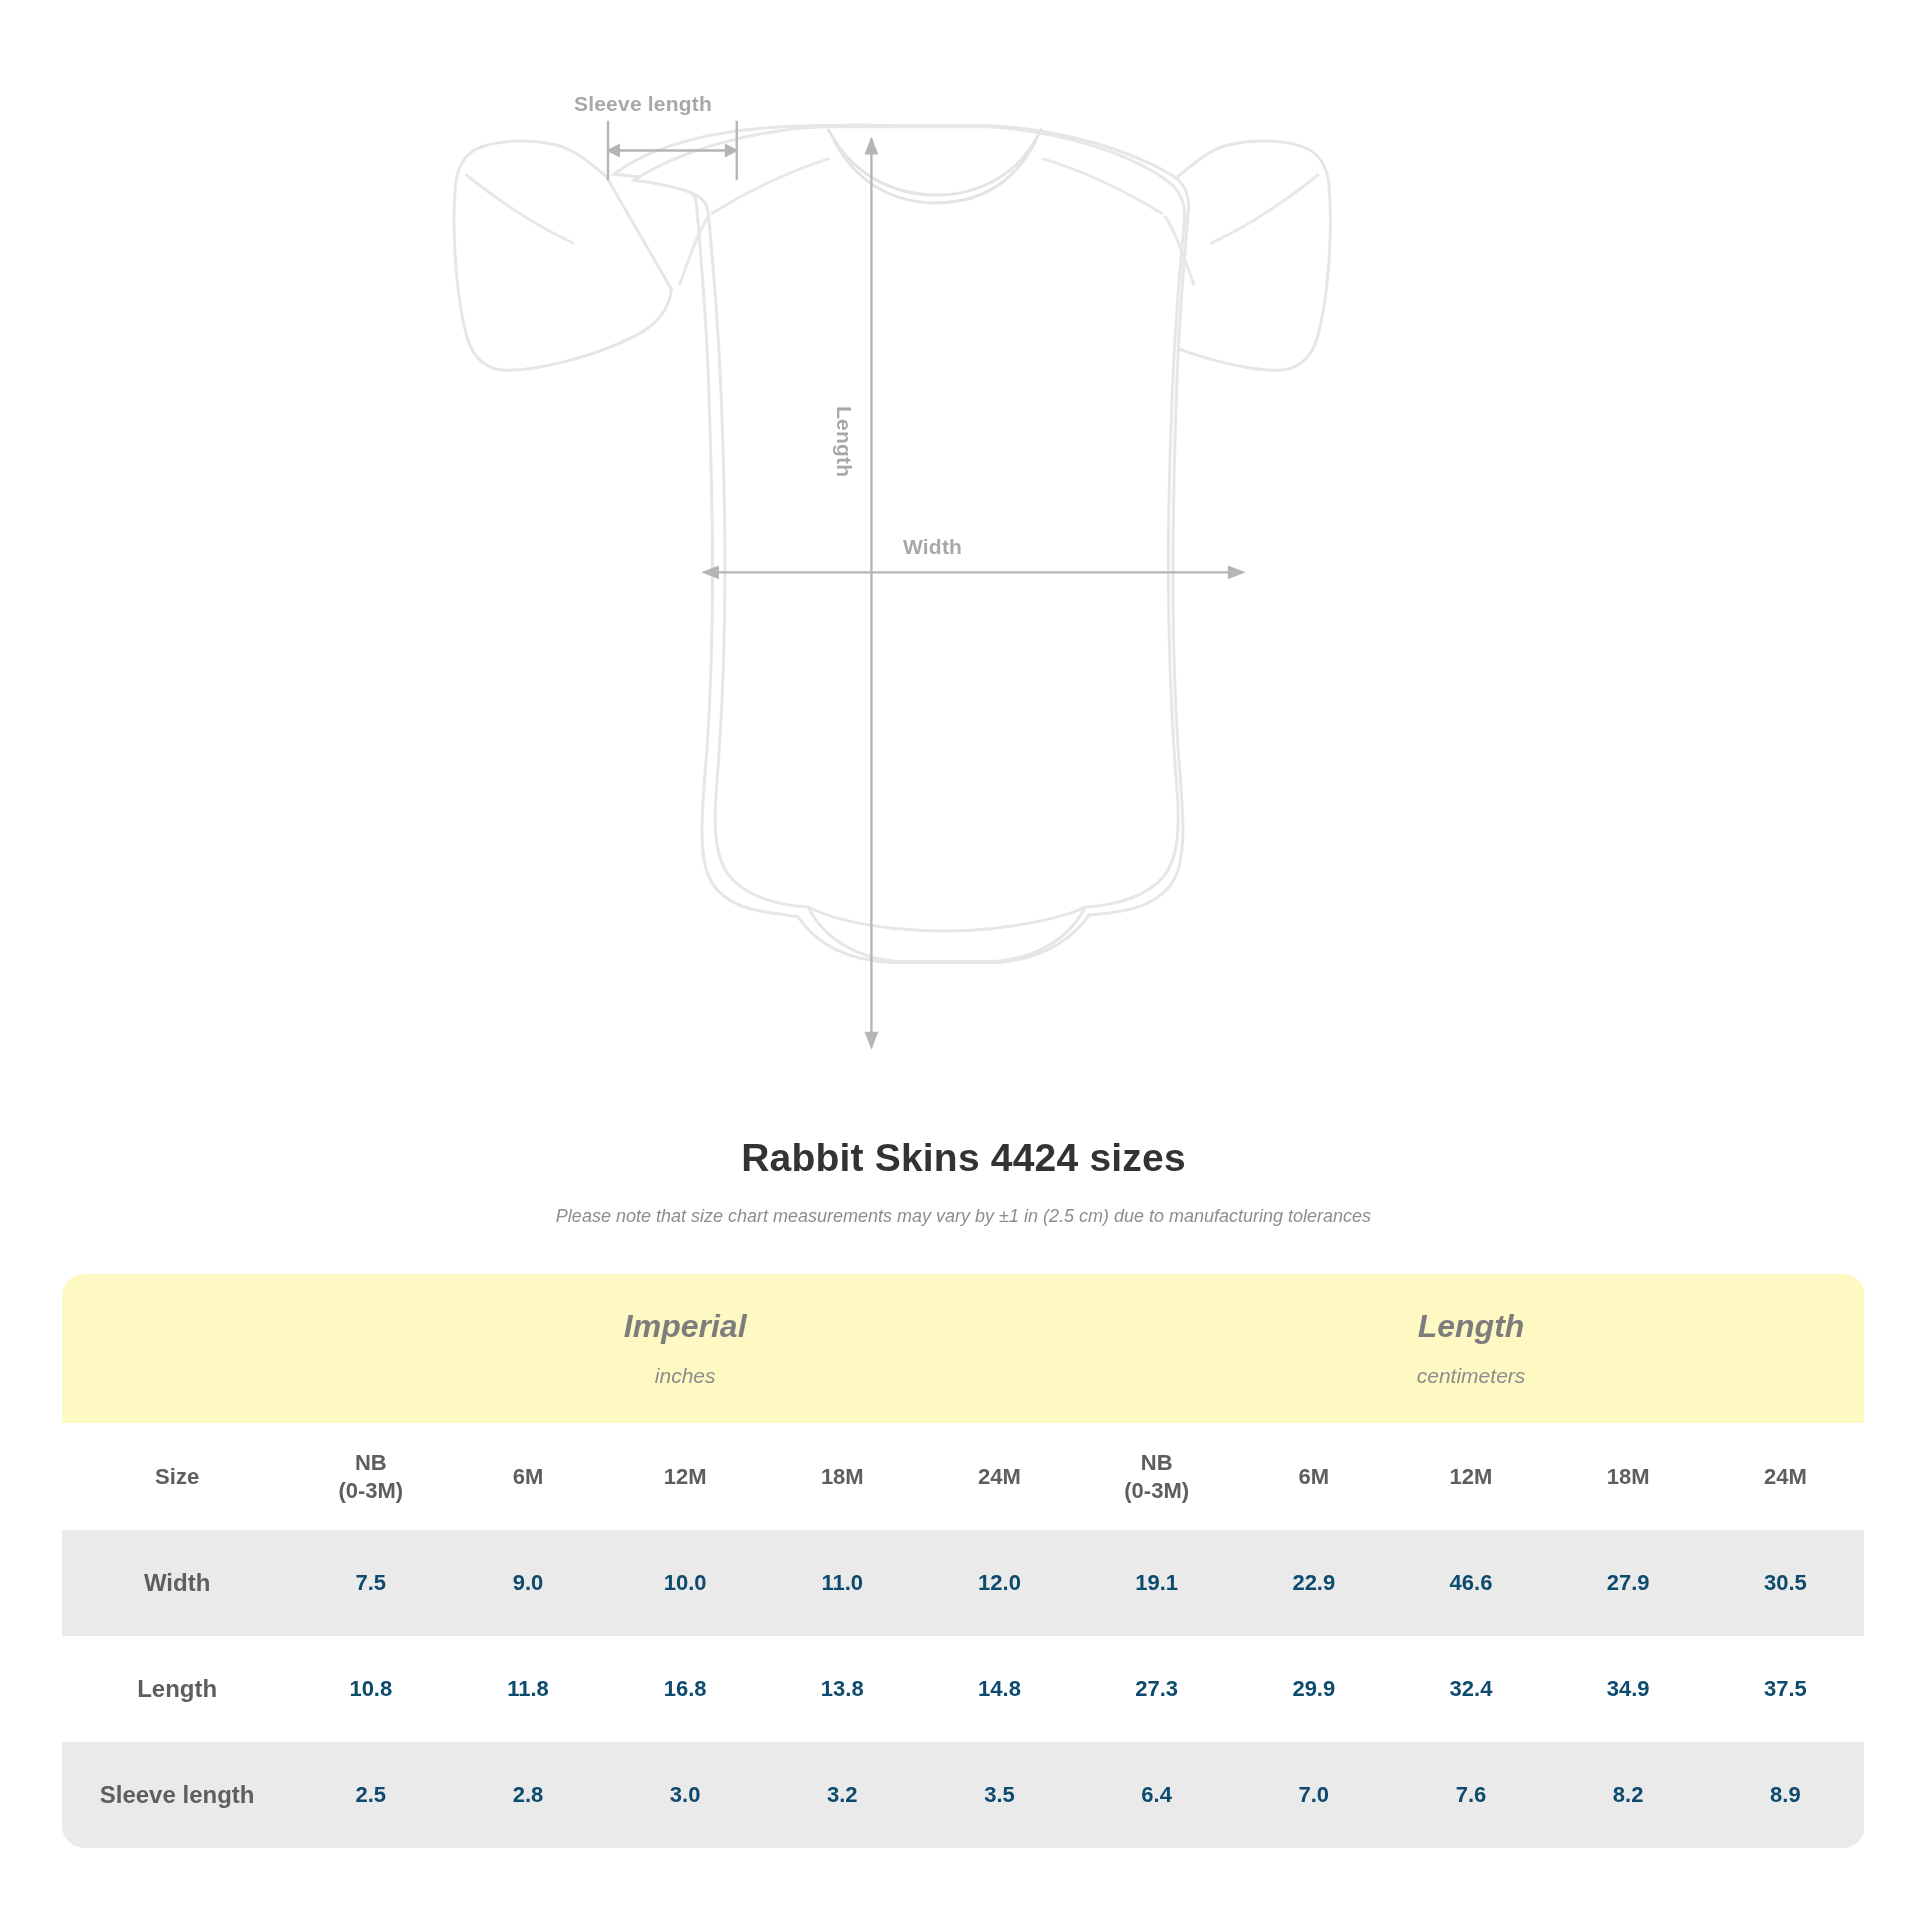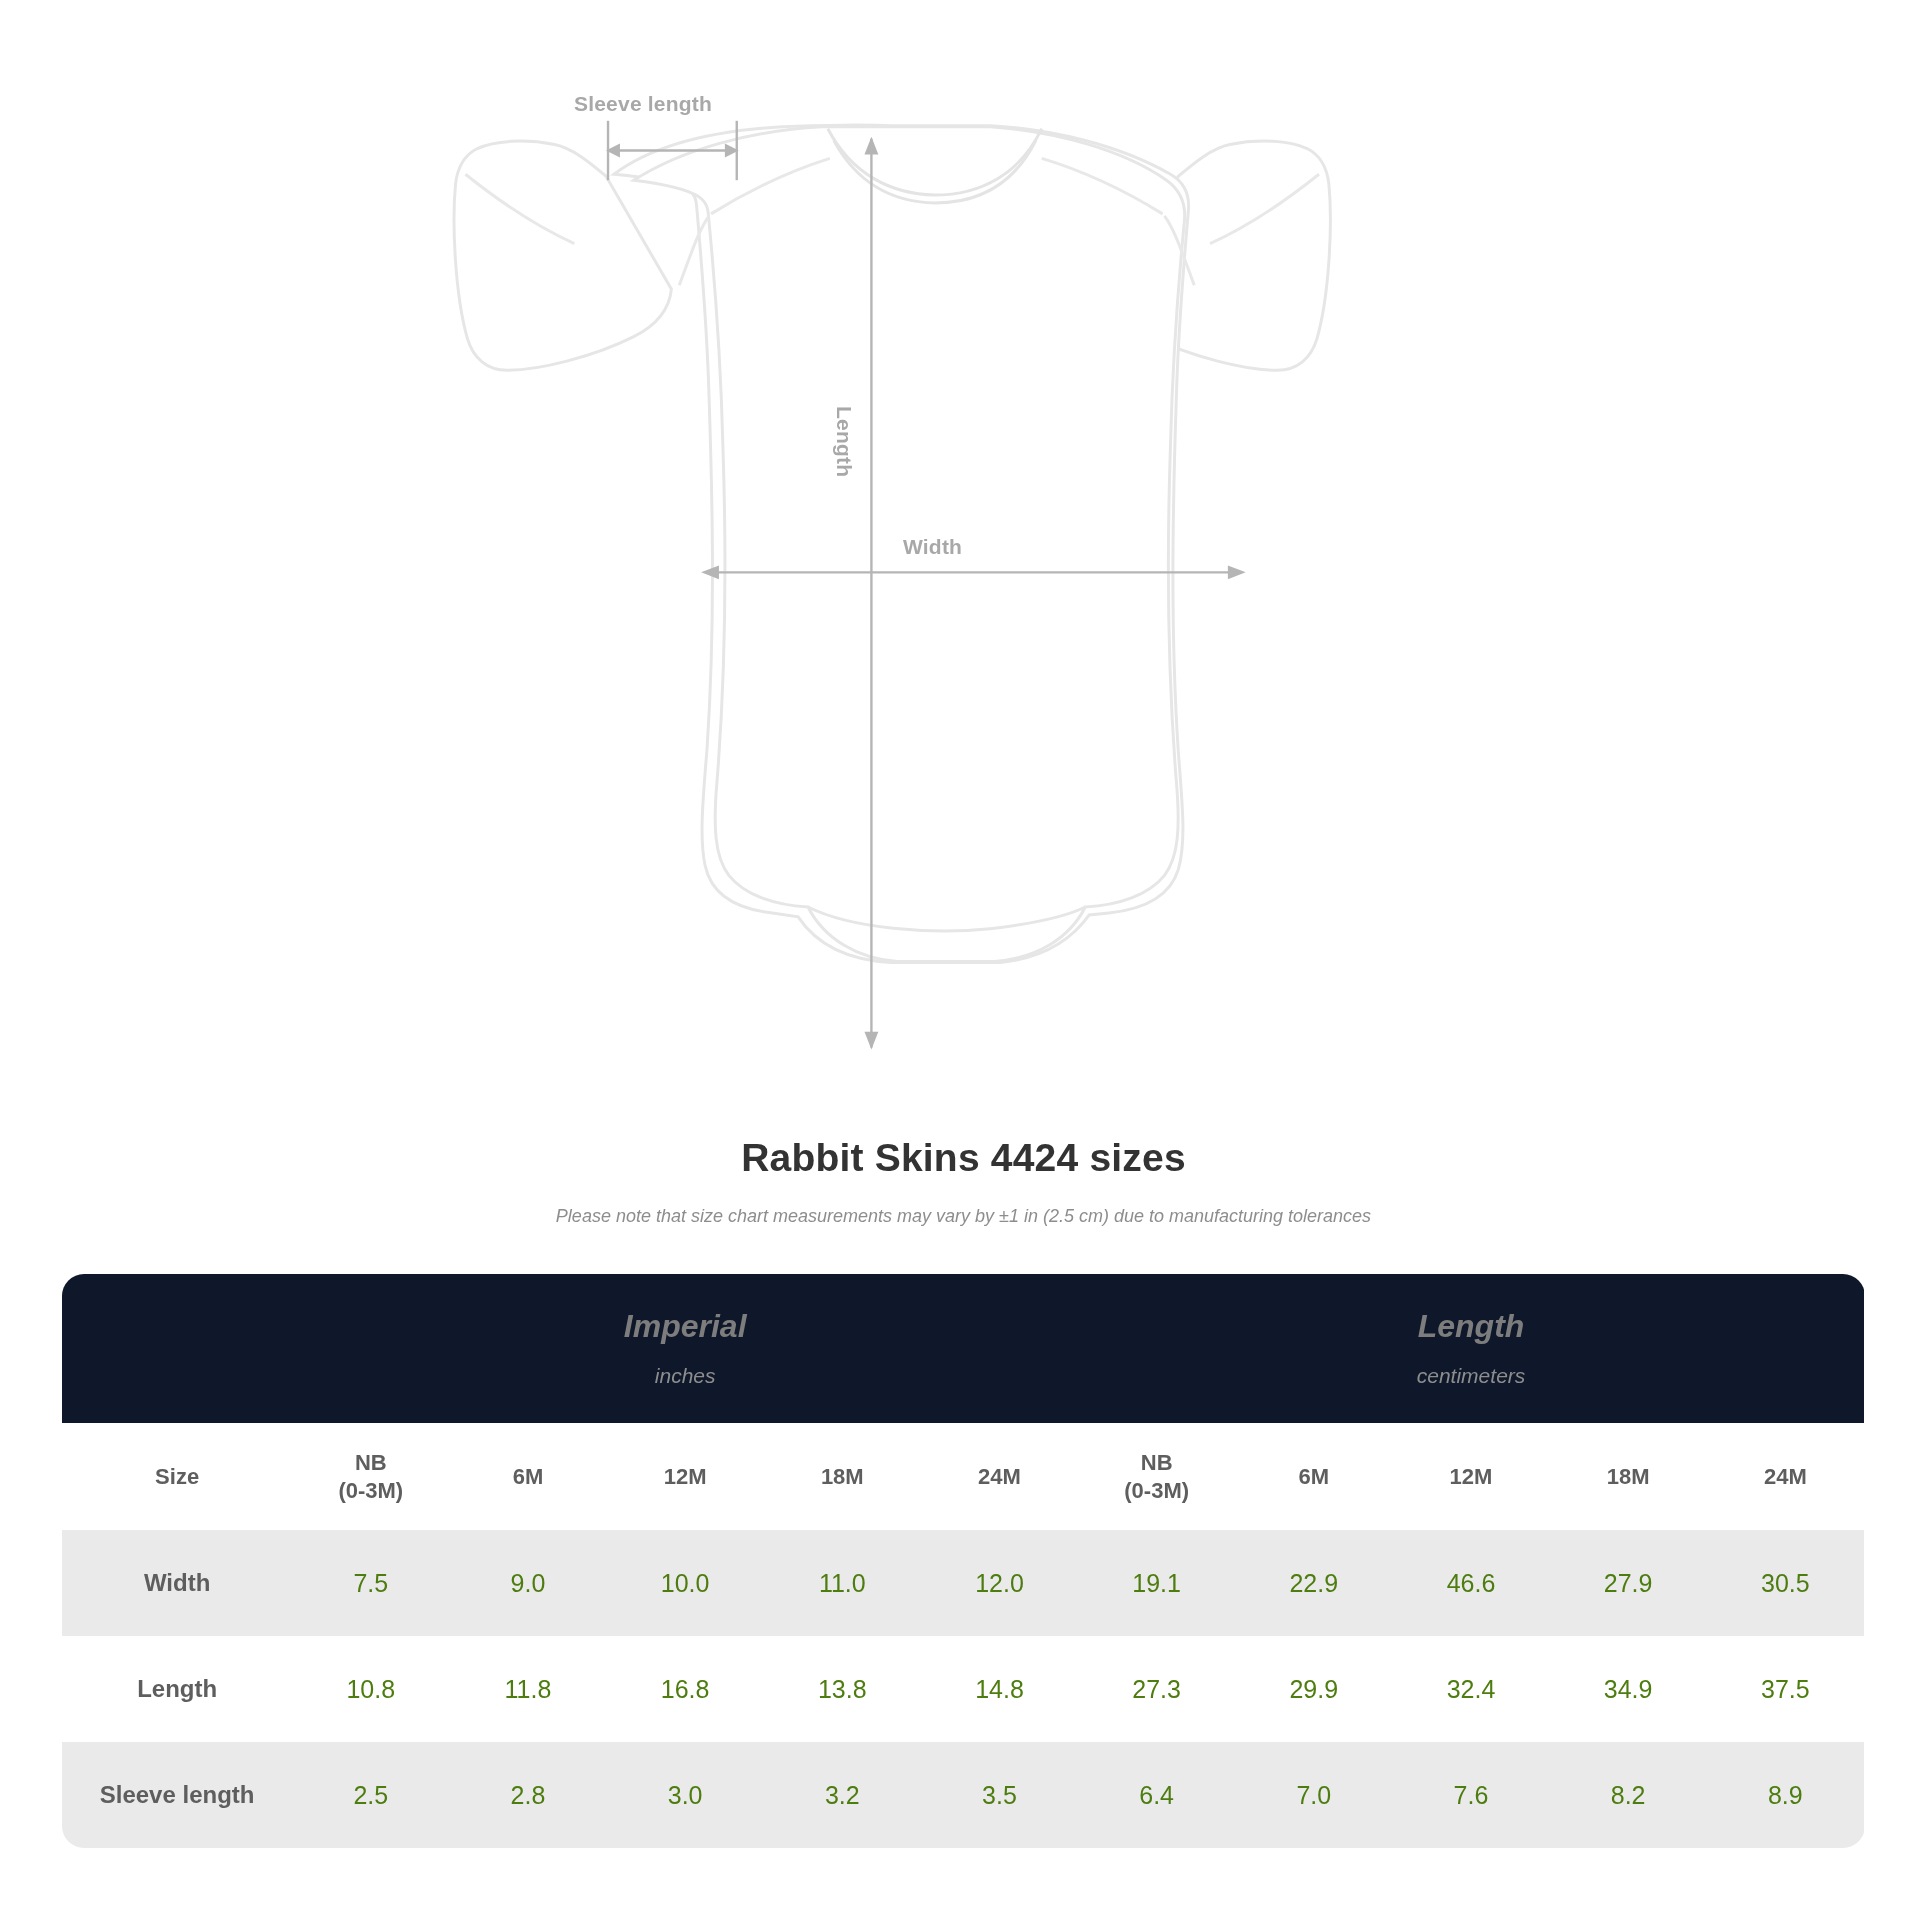--- a/index.html
+++ b/index.html
@@ -85,21 +85,21 @@
     border-collapse: collapse;
     width: 1802px;
     table-layout: fixed;
   }
   table.size-table td, table.size-table th {
     border: none;
     text-align: center;
     vertical-align: middle;
   }
   .unit-row td {
-    background: #0f172a;
+    background: #fef9c3;
     height: 149px;
     padding: 0;
   }
   .unit-name {
     font-size: 32px;
     font-style: italic;
     font-weight: bold;
     color: #7d7d7d;
     line-height: 1.1;
   }
@@ -112,22 +112,23 @@
   .head-row td {
     background: #ffffff;
     height: 105px;
     font-size: 22px;
     font-weight: bold;
     color: #5e5e5e;
     line-height: 1.25;
   }
   .body-row td {
     height: 104px;
-    font-size: 25px;
-    color: #4d7c0f;
+    font-size: 22px;
+    color: #0c4a6e;
+    font-weight: bold;
   }
   .body-row.odd td { background: #eaeaea; }
   .body-row.even td { background: #ffffff; }
   .body-row td.rowhead {
     font-weight: bold;
     font-size: 24px;
     color: #5e5e5e;
   }
   .col-label { width: 230px; }
   .col-data  { width: 157px; }

